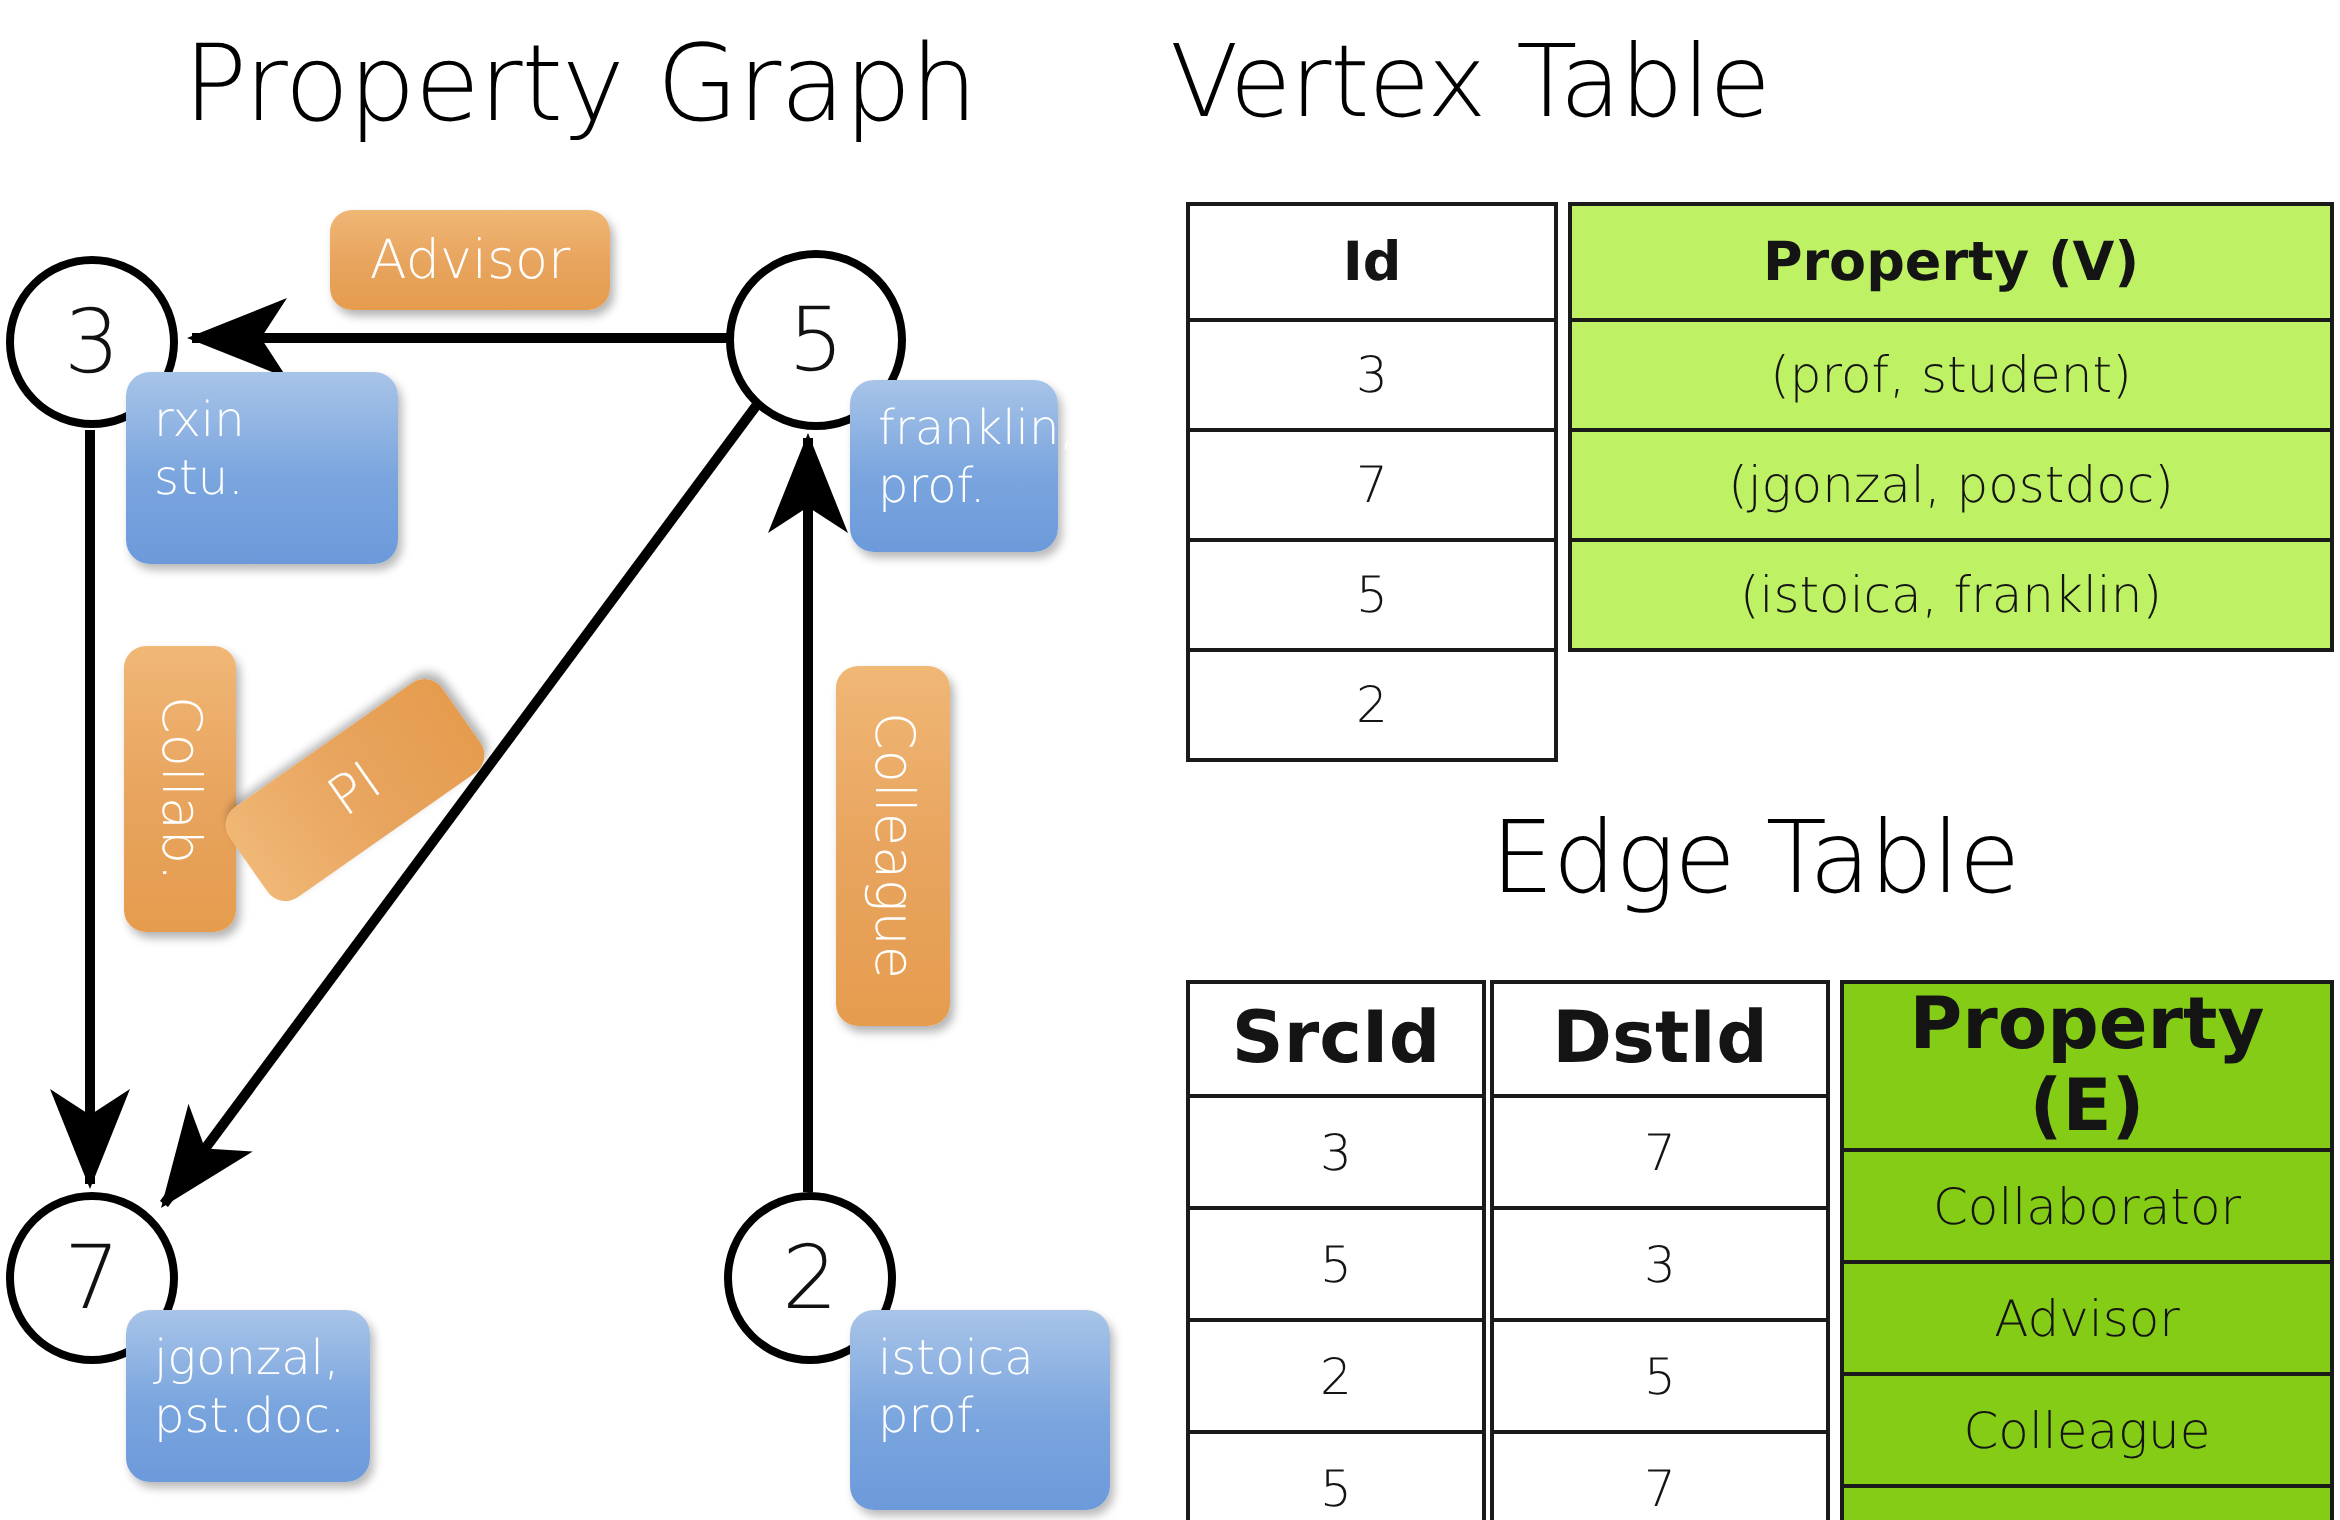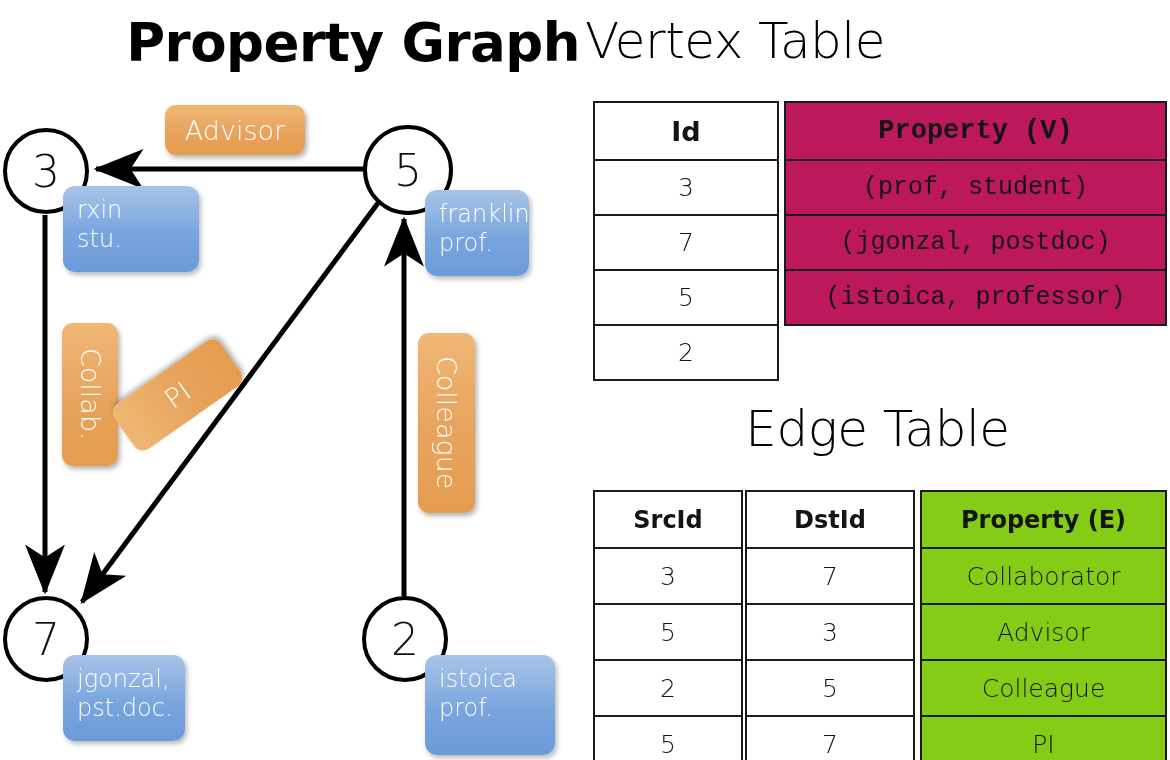--- a/index.html
+++ b/index.html
@@ -17,21 +17,21 @@
 
   
   .big-title {
     position: absolute;
     font-family: "DejaVu Sans", sans-serif;
     font-weight: 300;
     color: #000000;
     white-space: nowrap;
     letter-spacing: -0.5px;
   }
-  #title-property-graph { left: 0; top: 12px; width: 580px; text-align: right; font-size: 53px; font-weight: bold; }
+  #title-property-graph { left: 0; top: 12px; width: 580px; text-align: center; font-size: 53px; }
   #title-vertex-table   { left: 585px; top: 12px; width: 585px; text-align: left; font-size: 50px; }
   #title-edge-table     { left: 585px; top: 400px; width: 585px; text-align: center; font-size: 50px; }
 
   
   #graph-panel {
     position: absolute;
     left: 0; top: 0;
     width: 585px; height: 760px;
   }
   #graph-edges {
@@ -103,29 +103,29 @@
     padding: 0;
     font-weight: 300;
   }
   .tbl th { font-weight: 700; }
 
   #vertex-id-table   { left: 593px; top: 101px; width: 186px; }
   #vertex-prop-table { left: 784px; top: 101px; width: 383px; }
   #vertex-id-table td, #vertex-id-table th,
   #vertex-prop-table td, #vertex-prop-table th { height: 53px; font-size: 25px; }
   #vertex-id-table th, #vertex-prop-table th { height: 56px; font-size: 27px; }
-  .cell-v { background: #be185d; font-family: Liberation Mono, monospace; }
+  .cell-v { background: #bef264; }
 
   #edge-src-table  { left: 593px; top: 490px; width: 150px; }
   #edge-dst-table  { left: 745px; top: 490px; width: 170px; }
   #edge-prop-table { left: 920px; top: 490px; width: 247px; }
   #edge-src-table td, #edge-src-table th,
   #edge-dst-table td, #edge-dst-table th,
   #edge-prop-table td, #edge-prop-table th { height: 54px; font-size: 25px; }
-  #edge-src-table th, #edge-dst-table th, #edge-prop-table th { height: 55px; font-size: 24px; }
+  #edge-src-table th, #edge-dst-table th, #edge-prop-table th { height: 55px; font-size: 36px; }
   .cell-e { background: #84cc16; margin-top: 21px; }
 </style>
 </head>
 <body>
 
 <div class="big-title" id="title-property-graph">Property Graph</div>
 <div class="big-title" id="title-vertex-table">Vertex Table</div>
 <div class="big-title" id="title-edge-table">Edge Table</div>
 
 <div id="graph-panel">
@@ -152,21 +152,21 @@
   <div class="node" style="left:363px; top:125px; width:90px; height:90px;">
     <span>5</span>
   </div>
   <div class="node" style="left:3px; top:596px; width:86px; height:86px;">
     <span>7</span>
   </div>
   <div class="node" style="left:362px; top:596px; width:86px; height:86px;">
     <span>2</span>
   </div>
 
-  <div class="prop-box" style="left:63px; top:186px; width:136px; height:86px;">
+  <div class="prop-box" style="left:63px; top:186px; width:136px; height:96px;">
     <div>rxin</div>
     <div>stu.</div>
   </div>
   <div class="prop-box" style="left:425px; top:190px; width:104px; height:86px;">
     <div>franklin,</div>
     <div>prof.</div>
   </div>
   <div class="prop-box" style="left:63px; top:655px; width:122px; height:86px;">
     <div>jgonzal,</div>
     <div>pst.doc.</div>
@@ -222,21 +222,21 @@
     </tr>
   </thead>
   <tbody>
     <tr>
         <td class="cell-v">(prof, student)</td>
       </tr>
     <tr>
         <td class="cell-v">(jgonzal, postdoc)</td>
       </tr>
     <tr>
-        <td class="cell-v">(istoica, professor)</td>
+        <td class="cell-v">(istoica, franklin)</td>
       </tr>
   </tbody>
 </table>
 
 <table class="tbl" id="edge-src-table">
   <thead>
     <tr>
       <th>SrcId</th>
     </tr>
   </thead>

